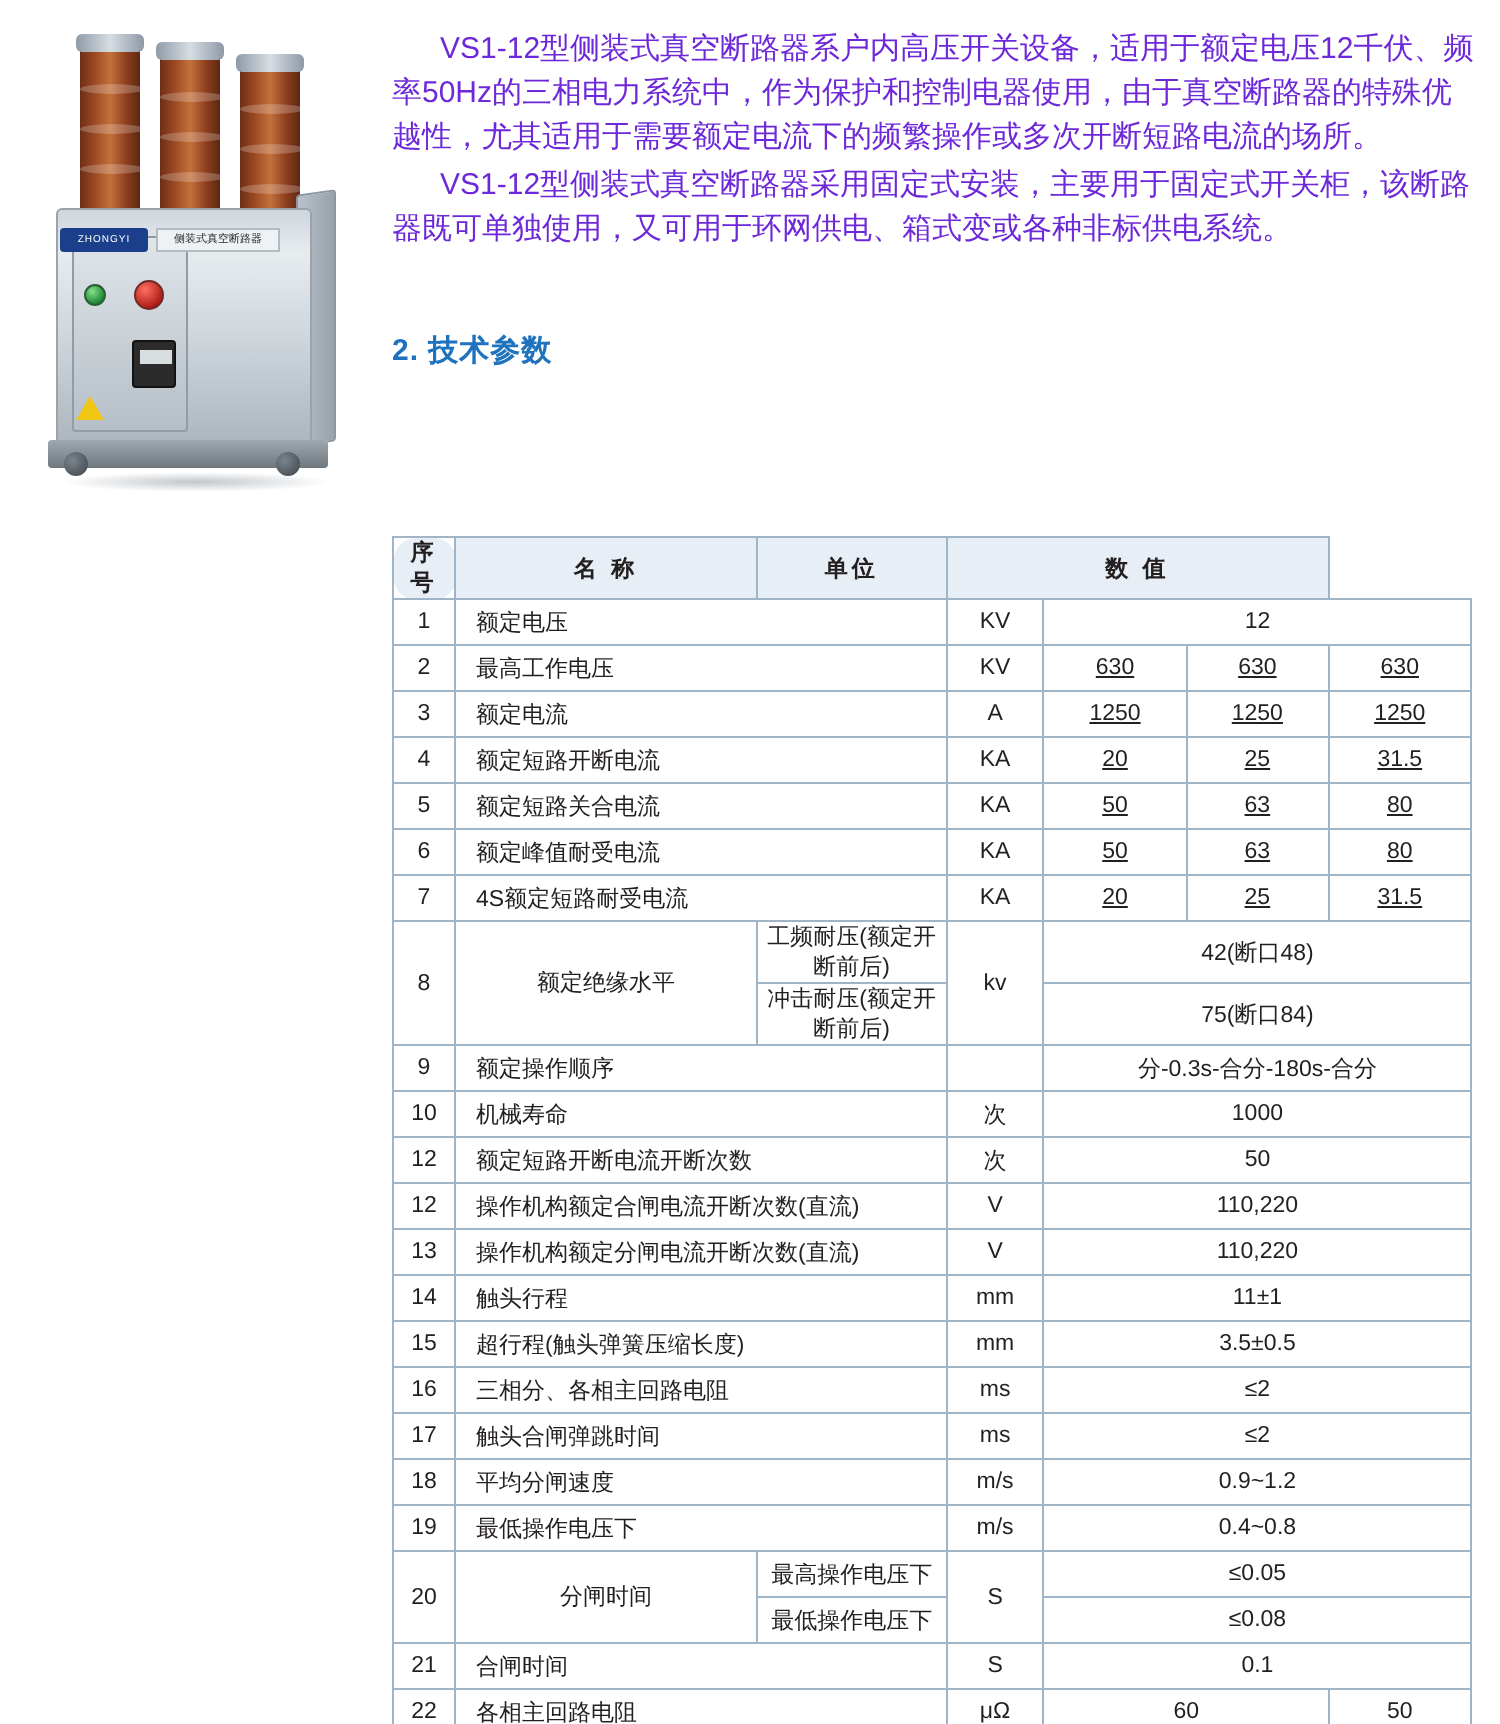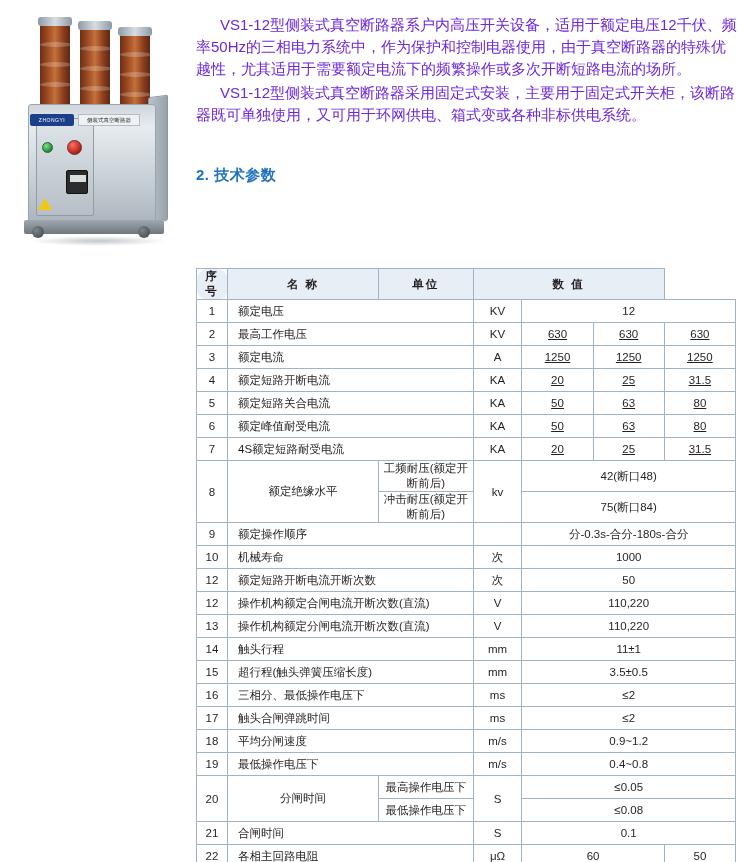--- a/index.html
+++ b/index.html
@@ -374,21 +374,21 @@
         <td colspan="3">11±1</td>
       </tr>
       <tr>
         <td class="col-no">15</td>
         <td class="col-name" colspan="2">超行程(触头弹簧压缩长度)</td>
         <td class="col-unit">mm</td>
         <td colspan="3">3.5±0.5</td>
       </tr>
       <tr>
         <td class="col-no">16</td>
-        <td class="col-name" colspan="2">三相分、最低操作电压下</td>
+        <td class="col-name" colspan="2">三相分、各相主回路电阻</td>
         <td class="col-unit">ms</td>
         <td colspan="3">≤2</td>
       </tr>
       <tr>
         <td class="col-no">17</td>
         <td class="col-name" colspan="2">触头合闸弹跳时间</td>
         <td class="col-unit">ms</td>
         <td colspan="3">≤2</td>
       </tr>
       <tr>

